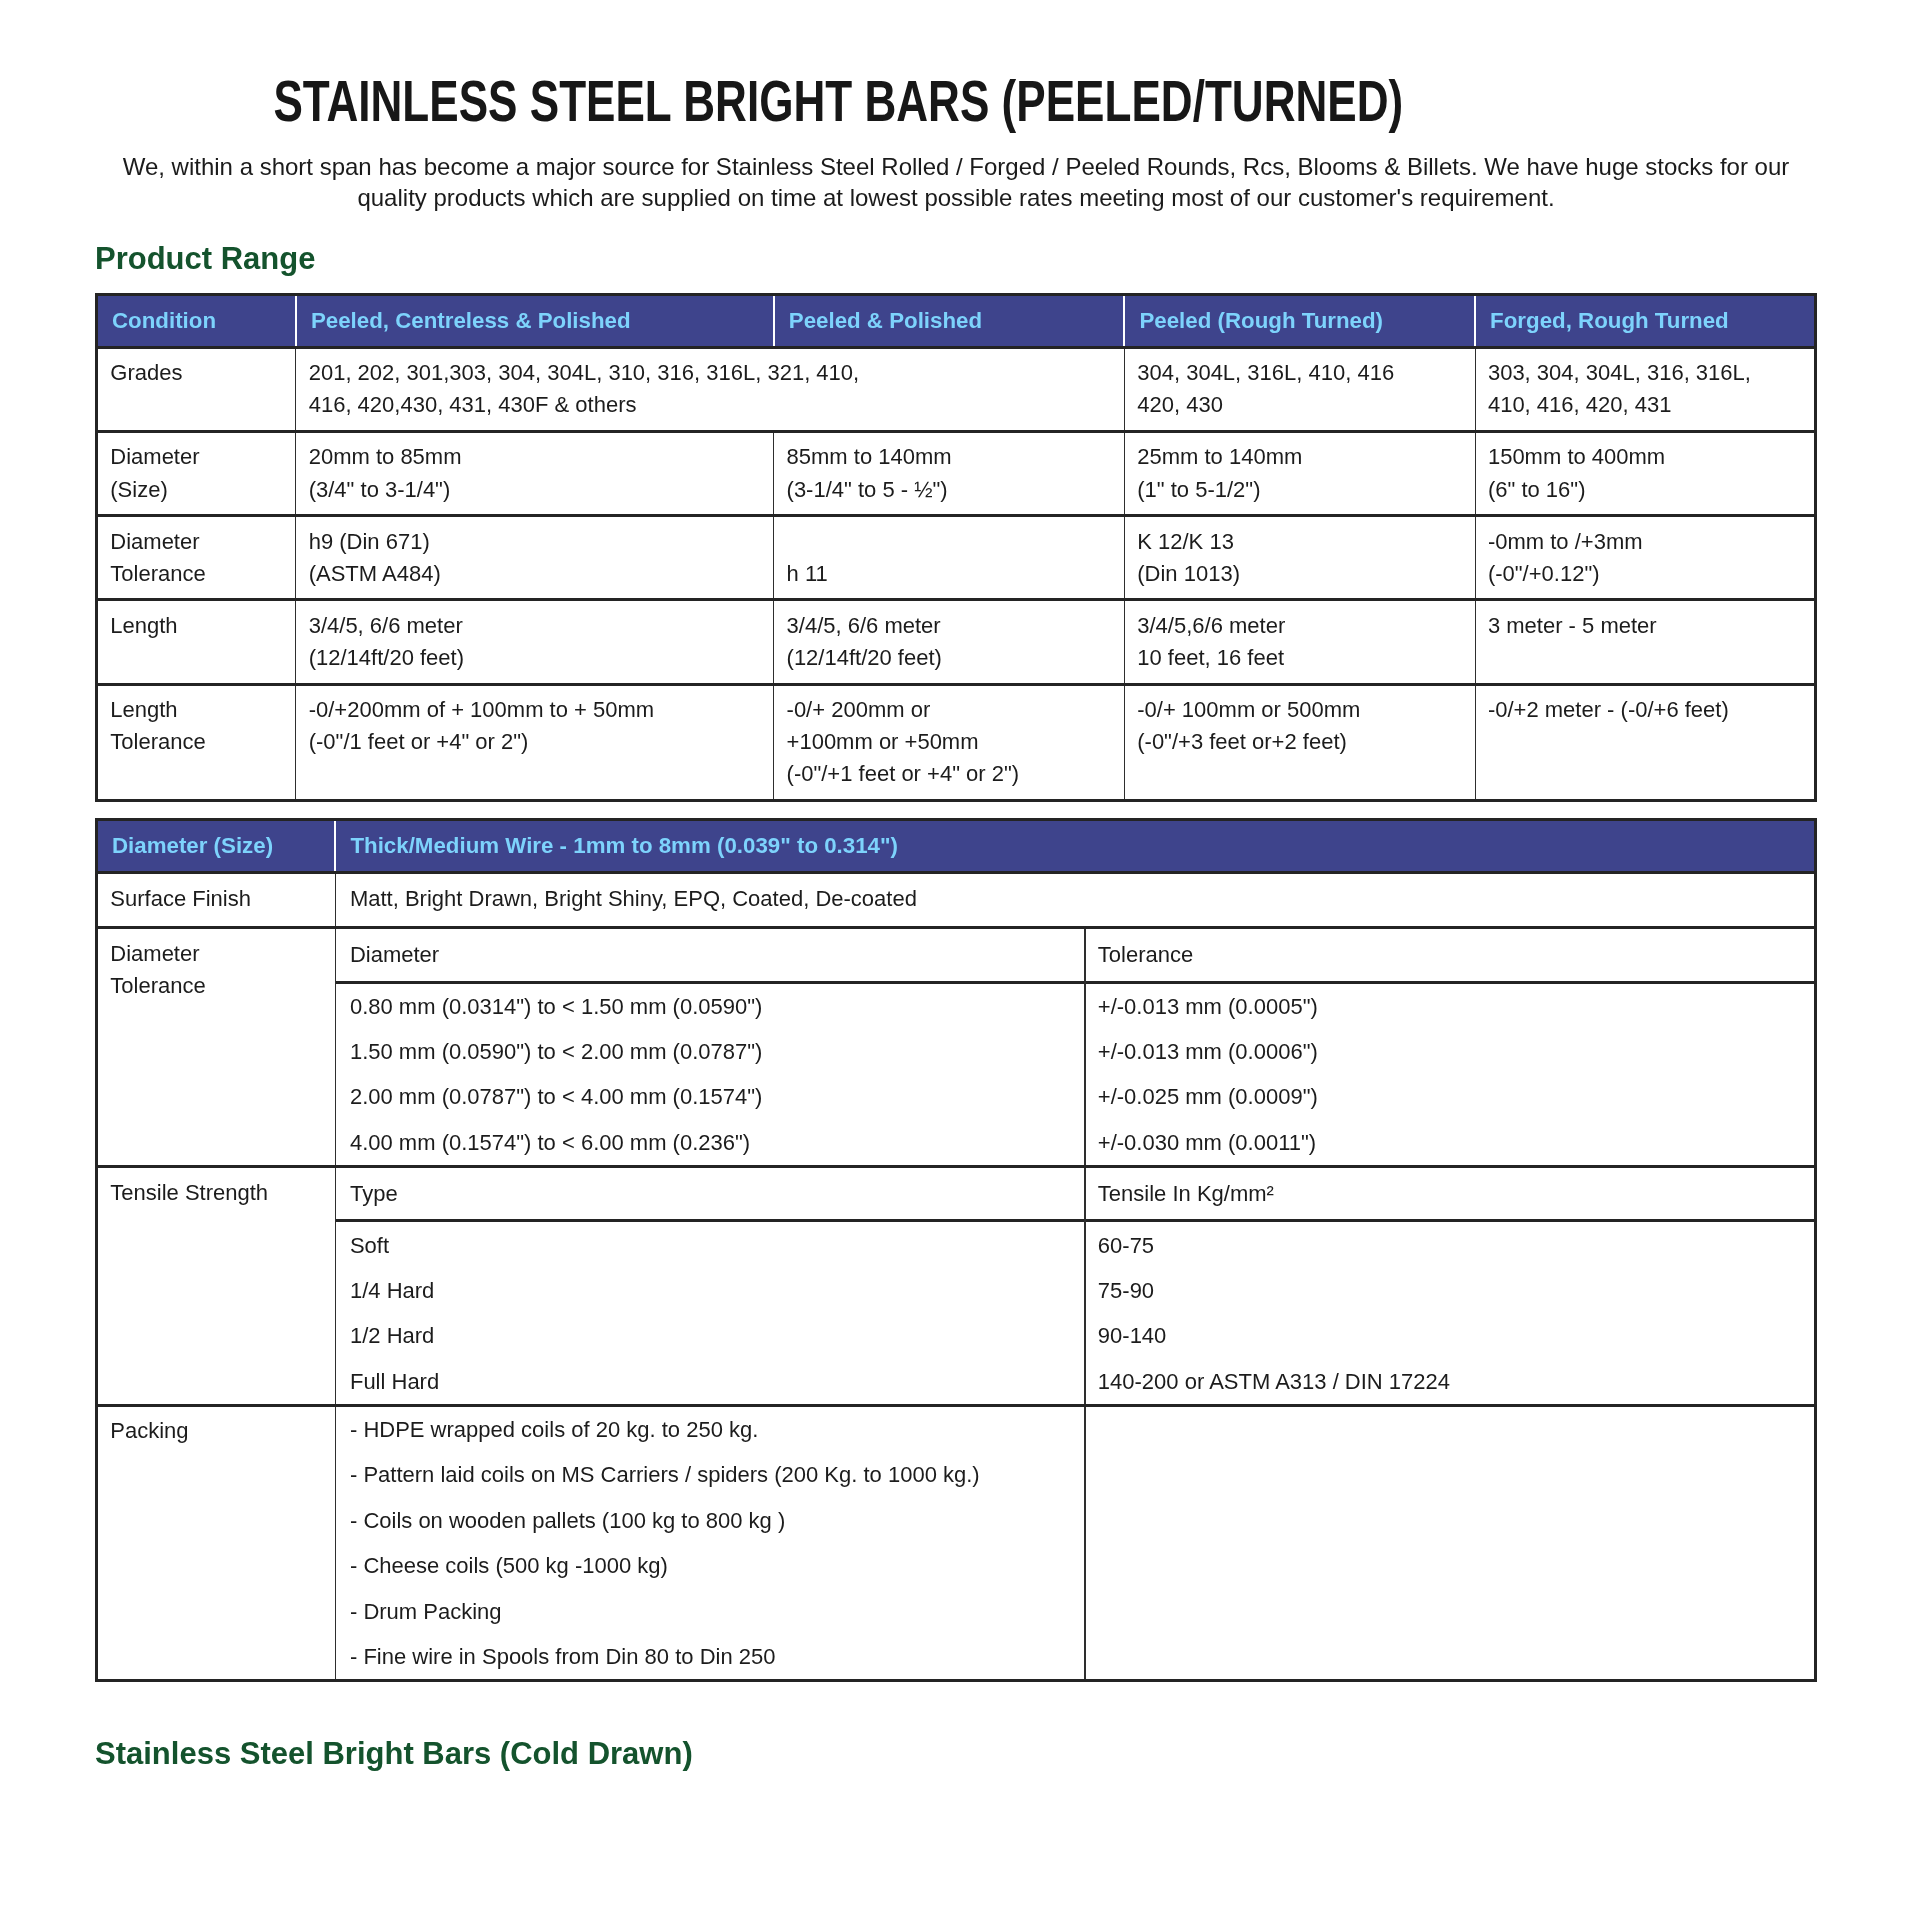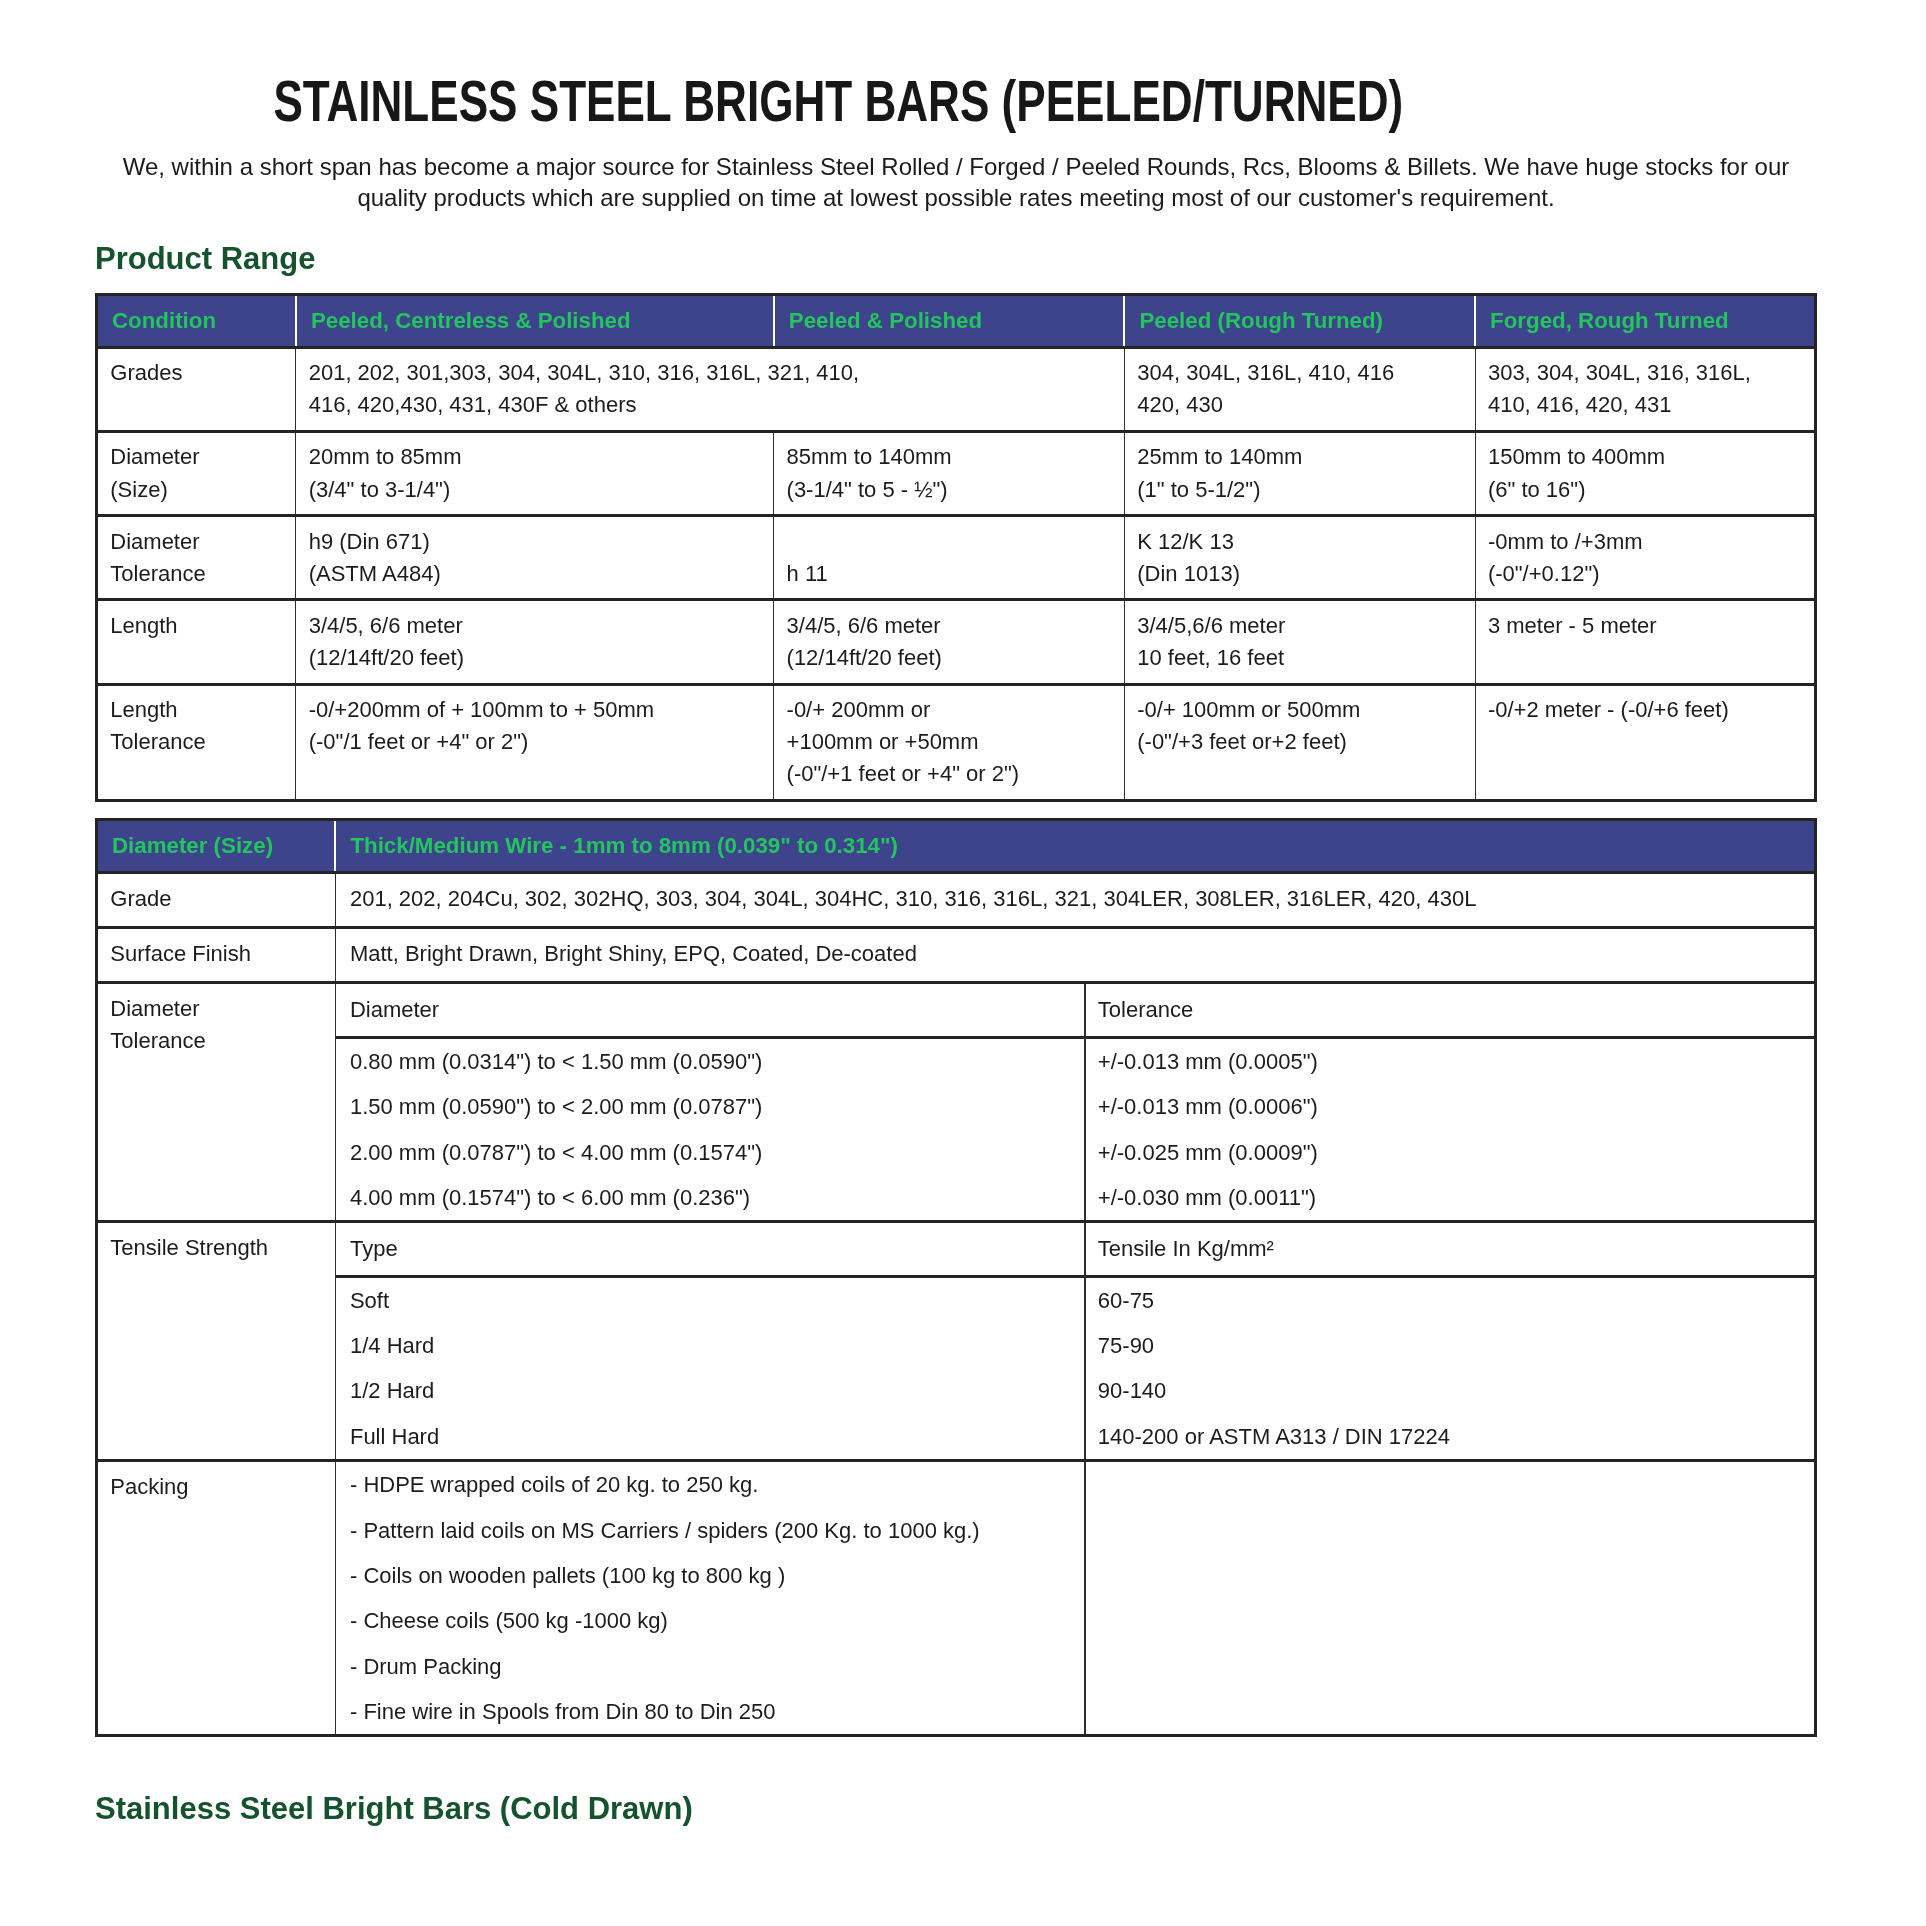--- a/index.html
+++ b/index.html
@@ -20,21 +20,21 @@
   .intro{font-size:24px;line-height:1.30;margin-top:17.3px;color:#1b1b1b;text-align:center;}
 
   .sec{font-size:31px;font-weight:bold;color:#14532d;margin:0;}
   .mt-product{margin-top:27px;}
   .mt-table{margin-top:16px;}
   .mt-wires{margin-top:42px;}
   .mt-cold{margin-top:54px;}
 
   table.dt{border-collapse:collapse;width:100%;table-layout:fixed;
            border:3.9px solid var(--bd);background:#fff;}
-  .dt thead th{background:var(--hdr);color:#22c55e;font-weight:bold;font-size:22.3px;
+  .dt thead th{background:var(--hdr);color:#7dd3fc;font-weight:bold;font-size:22.3px;
                text-align:left;padding:10px 14px;vertical-align:middle;
                border-left:2.7px solid #ffffff;border-bottom:3.5px solid var(--bd);
                line-height:1.35;}
   .dt thead th:first-child{border-left:none;}
   .dt td{border-left:1.9px solid var(--bd2);border-top:3.5px solid var(--bd);
          font-size:22px;line-height:1.46;padding:8.5px 12.3px;vertical-align:top;}
   .dt td:first-child{border-left:none;}
   .dt tbody tr:first-child td{border-top:none;}
   .dt .ln{min-height:1.46em;}
 
@@ -209,30 +209,20 @@
               <div>Diameter (Size)</div>
             </th>
             <th>
               <div>Thick/Medium Wire - 1mm to 8mm (0.039" to 0.314")</div>
             </th>
           </tr>
         </thead>
         <tbody>
           <tr>
             <td class="lab">
-              <div class="ln">Grade</div>
-            </td>
-            <td class="cw">
-              <div class="plain">
-                <div class="ln">201, 202, 204Cu, 302, 302HQ, 303, 304, 304L, 304HC, 310, 316, 316L, 321, 304LER, 308LER, 316LER, 420, 430L</div>
-              </div>
-            </td>
-          </tr>
-          <tr>
-            <td class="lab">
               <div class="ln">Surface Finish</div>
             </td>
             <td class="cw">
               <div class="plain">
                 <div class="ln">Matt, Bright Drawn, Bright Shiny, EPQ, Coated, De-coated</div>
               </div>
             </td>
           </tr>
           <tr>
             <td class="lab">

